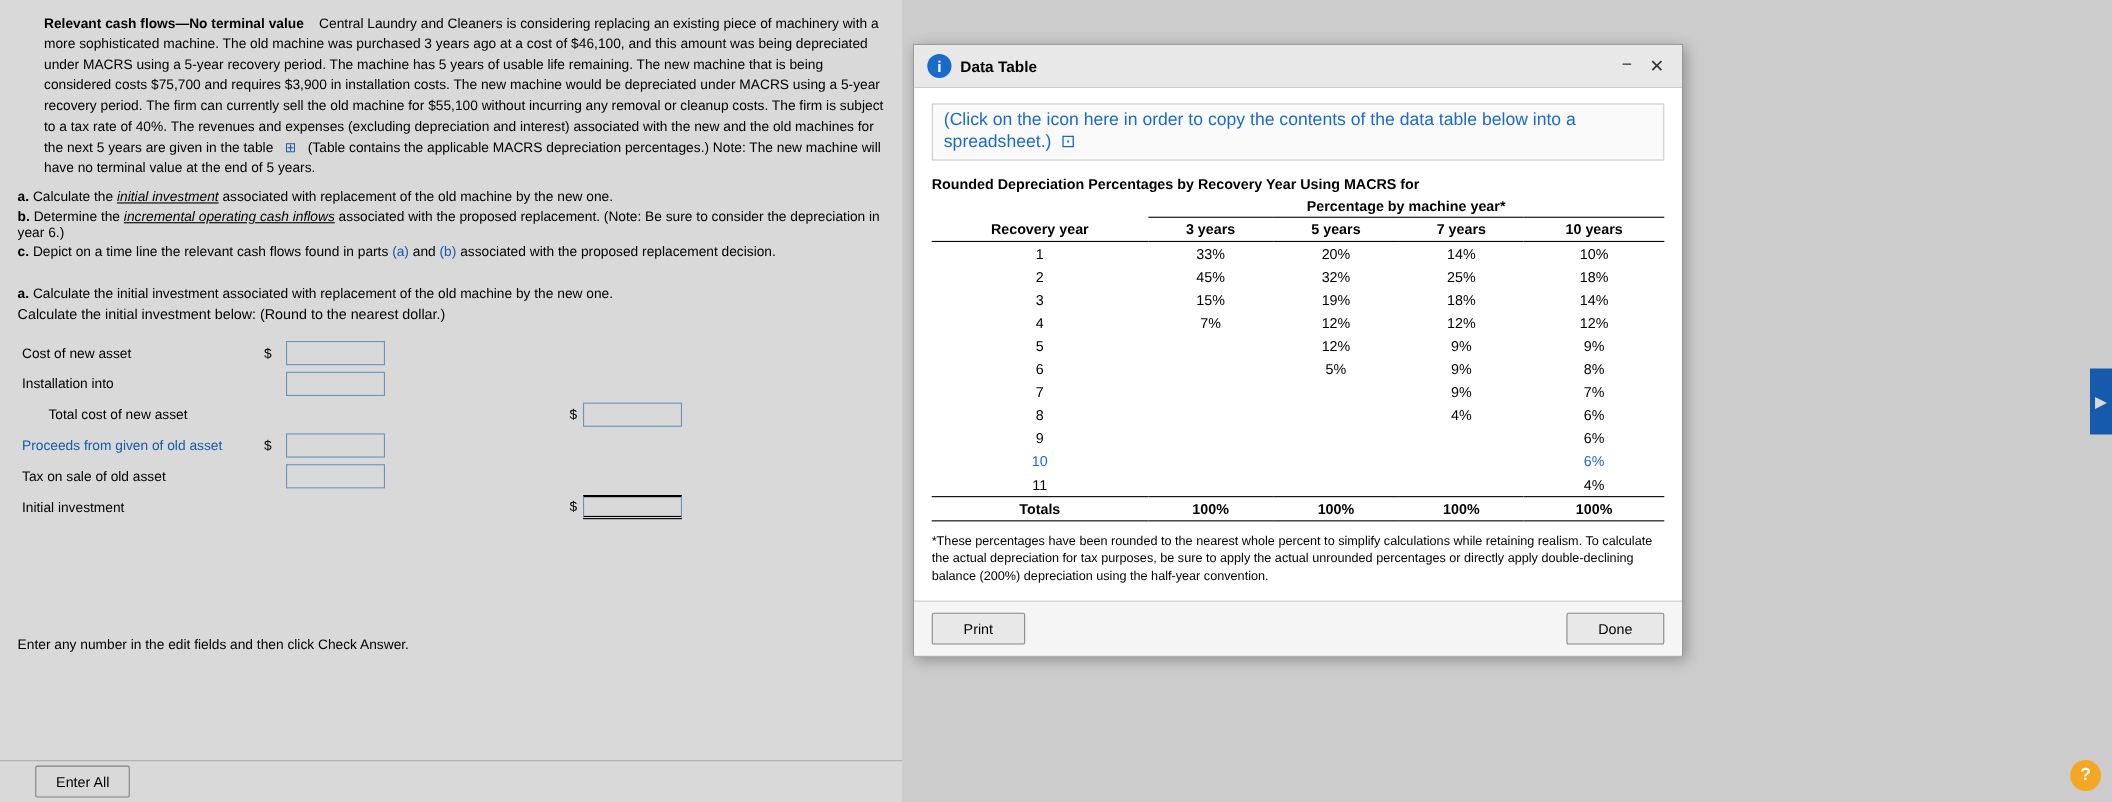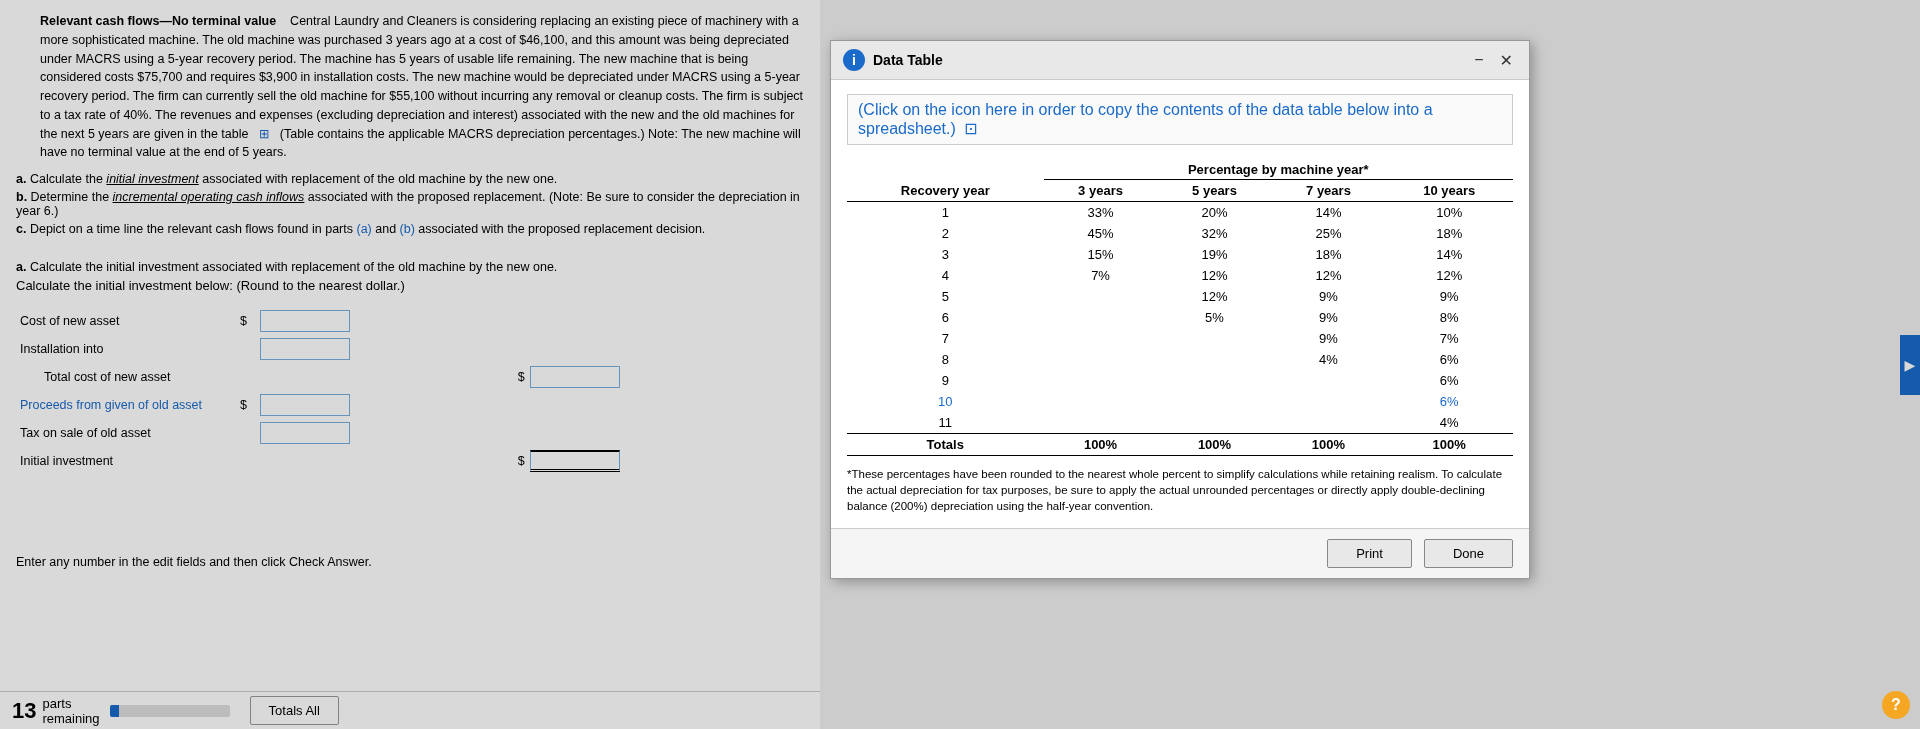--- a/index.html
+++ b/index.html
@@ -26,21 +26,21 @@
     .problem-text strong { font-weight: bold; }
 
     .part-label { font-size: 12.5px; margin-bottom: 4px; }
     .part-label .italic { font-style: italic; }
     .part-label .underline { text-decoration: underline; }
 
     .section-title { font-size: 12.5px; font-weight: normal; margin: 10px 0 4px 0; }
 
     .round-note { font-size: 13px; color: #000; margin-bottom: 14px; }
 
-    .form-table { width: 100%; border-collapse: collapse; margin-bottom: 0; }
+    .form-table { width: 100%; border-collapse: collapse; margin-bottom: 24px; }
     .form-table td { padding: 3px 4px; vertical-align: middle; font-size: 12.5px; }
     .form-table input[type=text] {
       border: 1px solid #7aaedc;
       width: 90px;
       height: 22px;
       padding: 2px 4px;
       font-size: 12px;
       outline: none;
     }
     .indent { padding-left: 28px !important; }
@@ -210,21 +210,21 @@
       font-size: 11.5px;
       margin-top: 10px;
       color: #000;
       line-height: 1.4;
     }
 
     .modal-footer {
       border-top: 1px solid #ccc;
       padding: 10px 16px;
       display: flex;
-      justify-content: flex-end;
+      justify-content: space-between;
       gap: 12px;
       background: #f5f5f5;
     }
     .footer-btn {
       padding: 6px 28px;
       border: 1px solid #888;
       background: #e8e8e8;
       cursor: pointer;
       font-size: 13px;
       border-radius: 2px;
@@ -353,31 +353,21 @@
         </td>
       </tr>
     </tbody>
   </table>
 
   <div style="height: 80px;"></div>
 
   <div class="check-answer-text">Enter any number in the edit fields and then click Check Answer.</div>
 
   <div class="bottom-bar">
-    <div class="parts-remaining">
-      <span class="parts-num">13</span>
-      <div>
-        <div>parts</div>
-        <div>remaining</div>
-      </div>
-      <div class="progress-bar-container">
-        <div class="progress-bar-fill"></div>
-      </div>
-    </div>
-    <button class="clear-all-btn">Totals All</button>
+    <button class="clear-all-btn">Enter All</button>
   </div>
 </div>
 
 <div class="modal-overlay"></div>
 
 <div class="modal">
   <div class="modal-header">
     <div class="modal-title-area">
       <div class="info-icon">i</div>
       <span class="modal-title-text">Data Table</span>
@@ -387,20 +377,21 @@
       <button class="modal-btn-close">✕</button>
     </div>
   </div>
 
   <div class="modal-body">
     <div class="spreadsheet-note">
       <span>(Click on the icon here  in order to copy the contents of the data table below into a spreadsheet.)</span>
       <span style="color:#1a6ac9; cursor:pointer; margin-left:4px;">⊡</span>
     </div>
 
+    <div class="table-title">Rounded Depreciation Percentages by Recovery Year Using MACRS for</div>
 
     <table class="data-table">
       <thead>
         <tr>
           <th rowspan="2" class="recovery-year-header" style="text-align:center; vertical-align:bottom; border-bottom:1px solid #000;">
             <span>Recovery year</span>
           </th>
           <th colspan="4" class="col-header-main" style="border-bottom:1px solid #000;">
             <span>Percentage by machine year*</span>
           </th>

